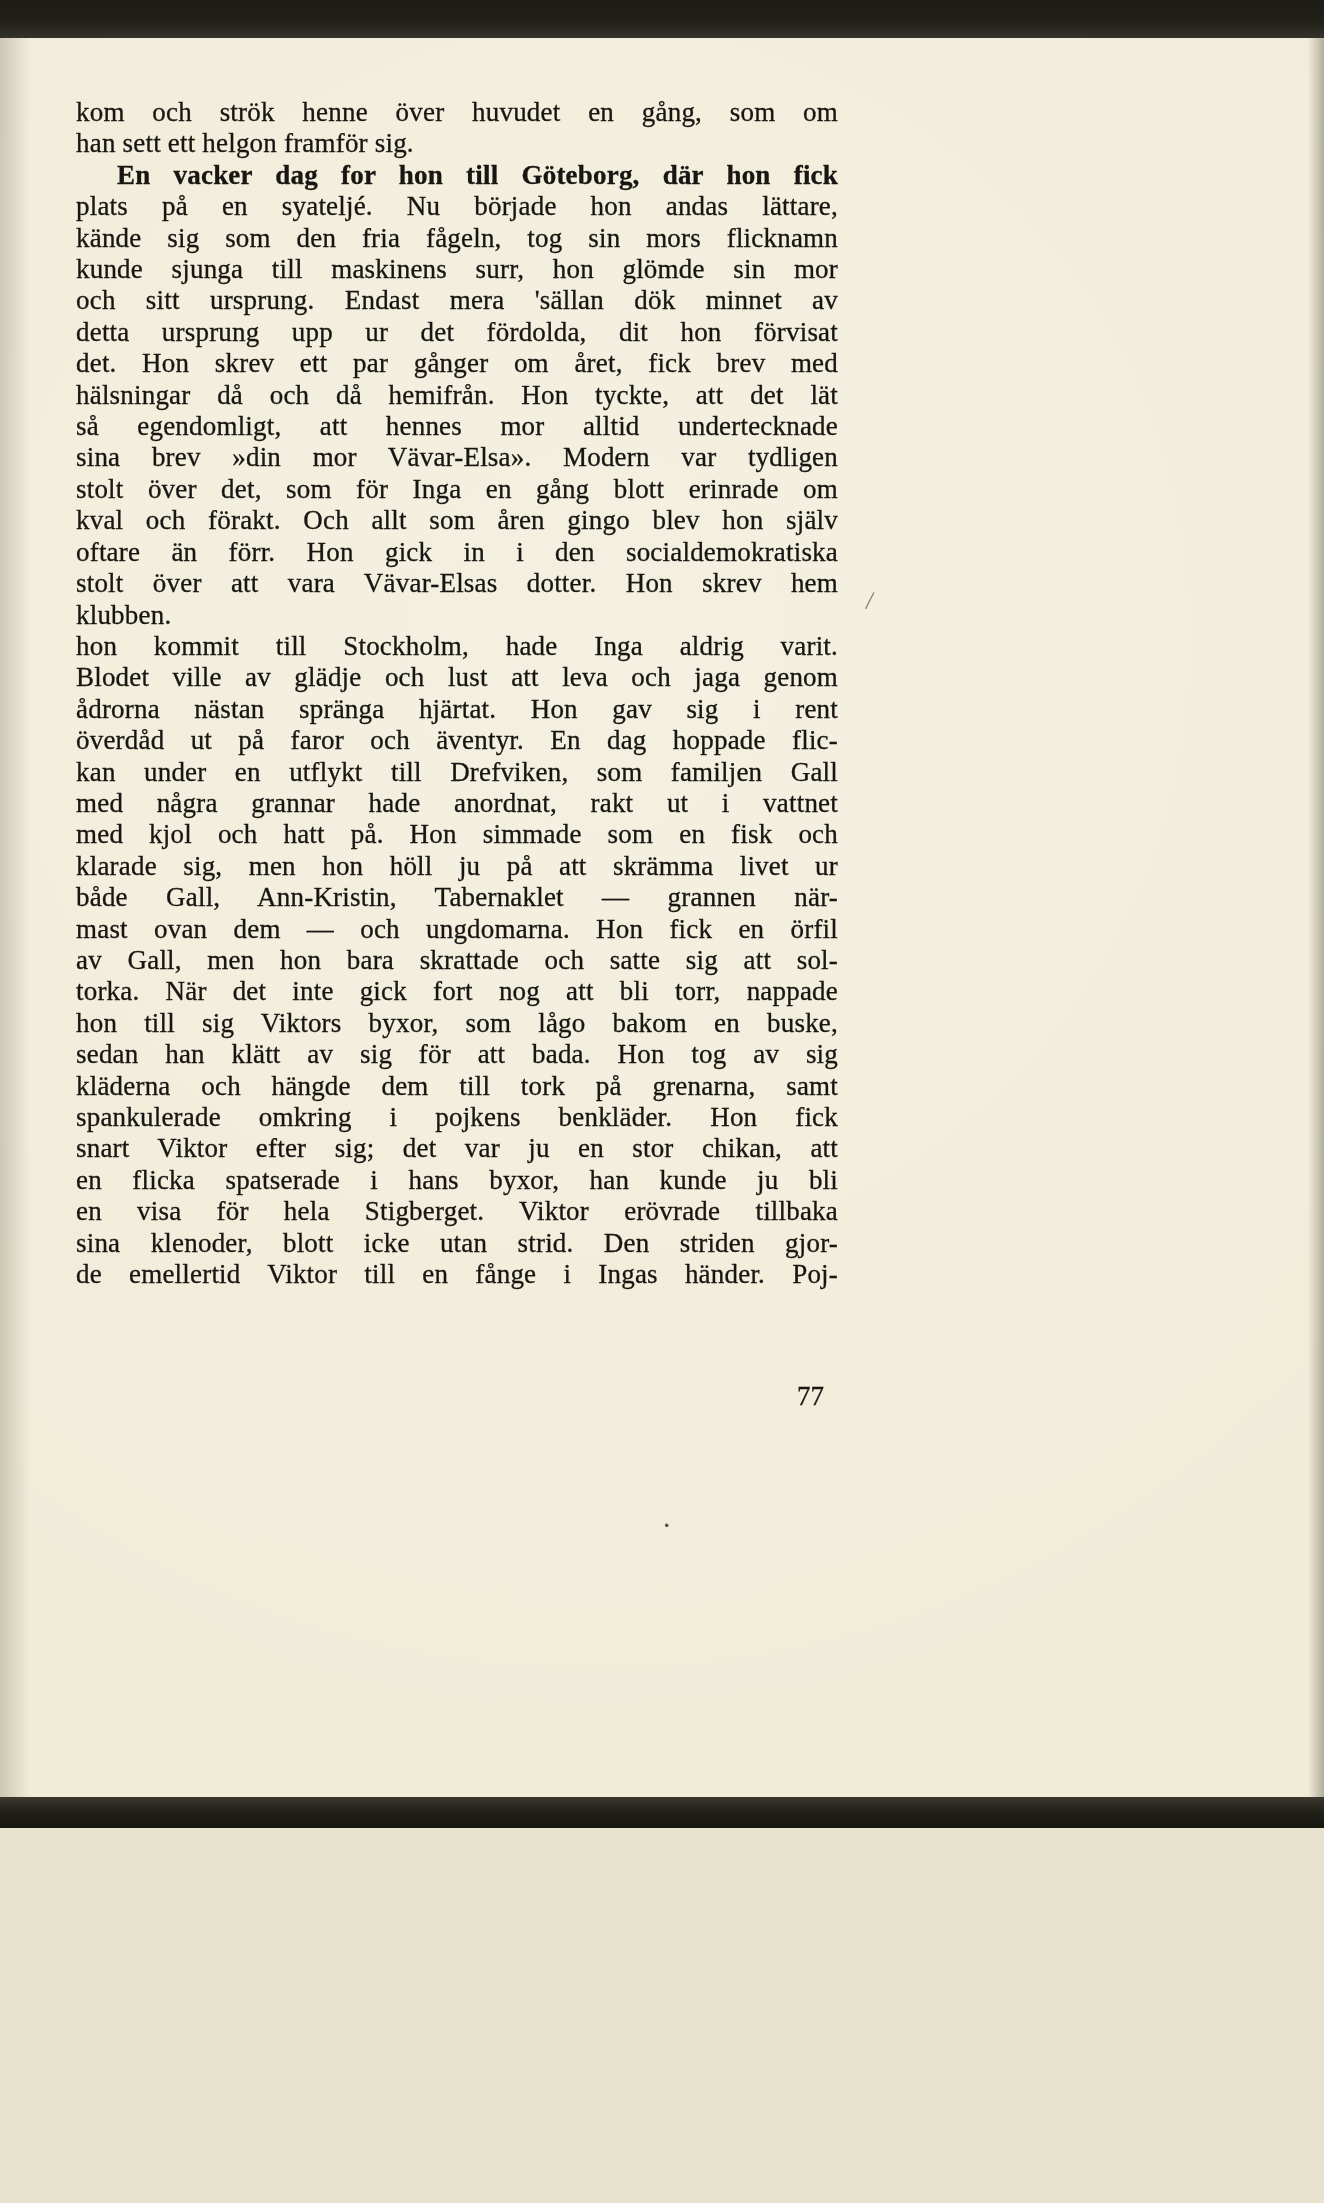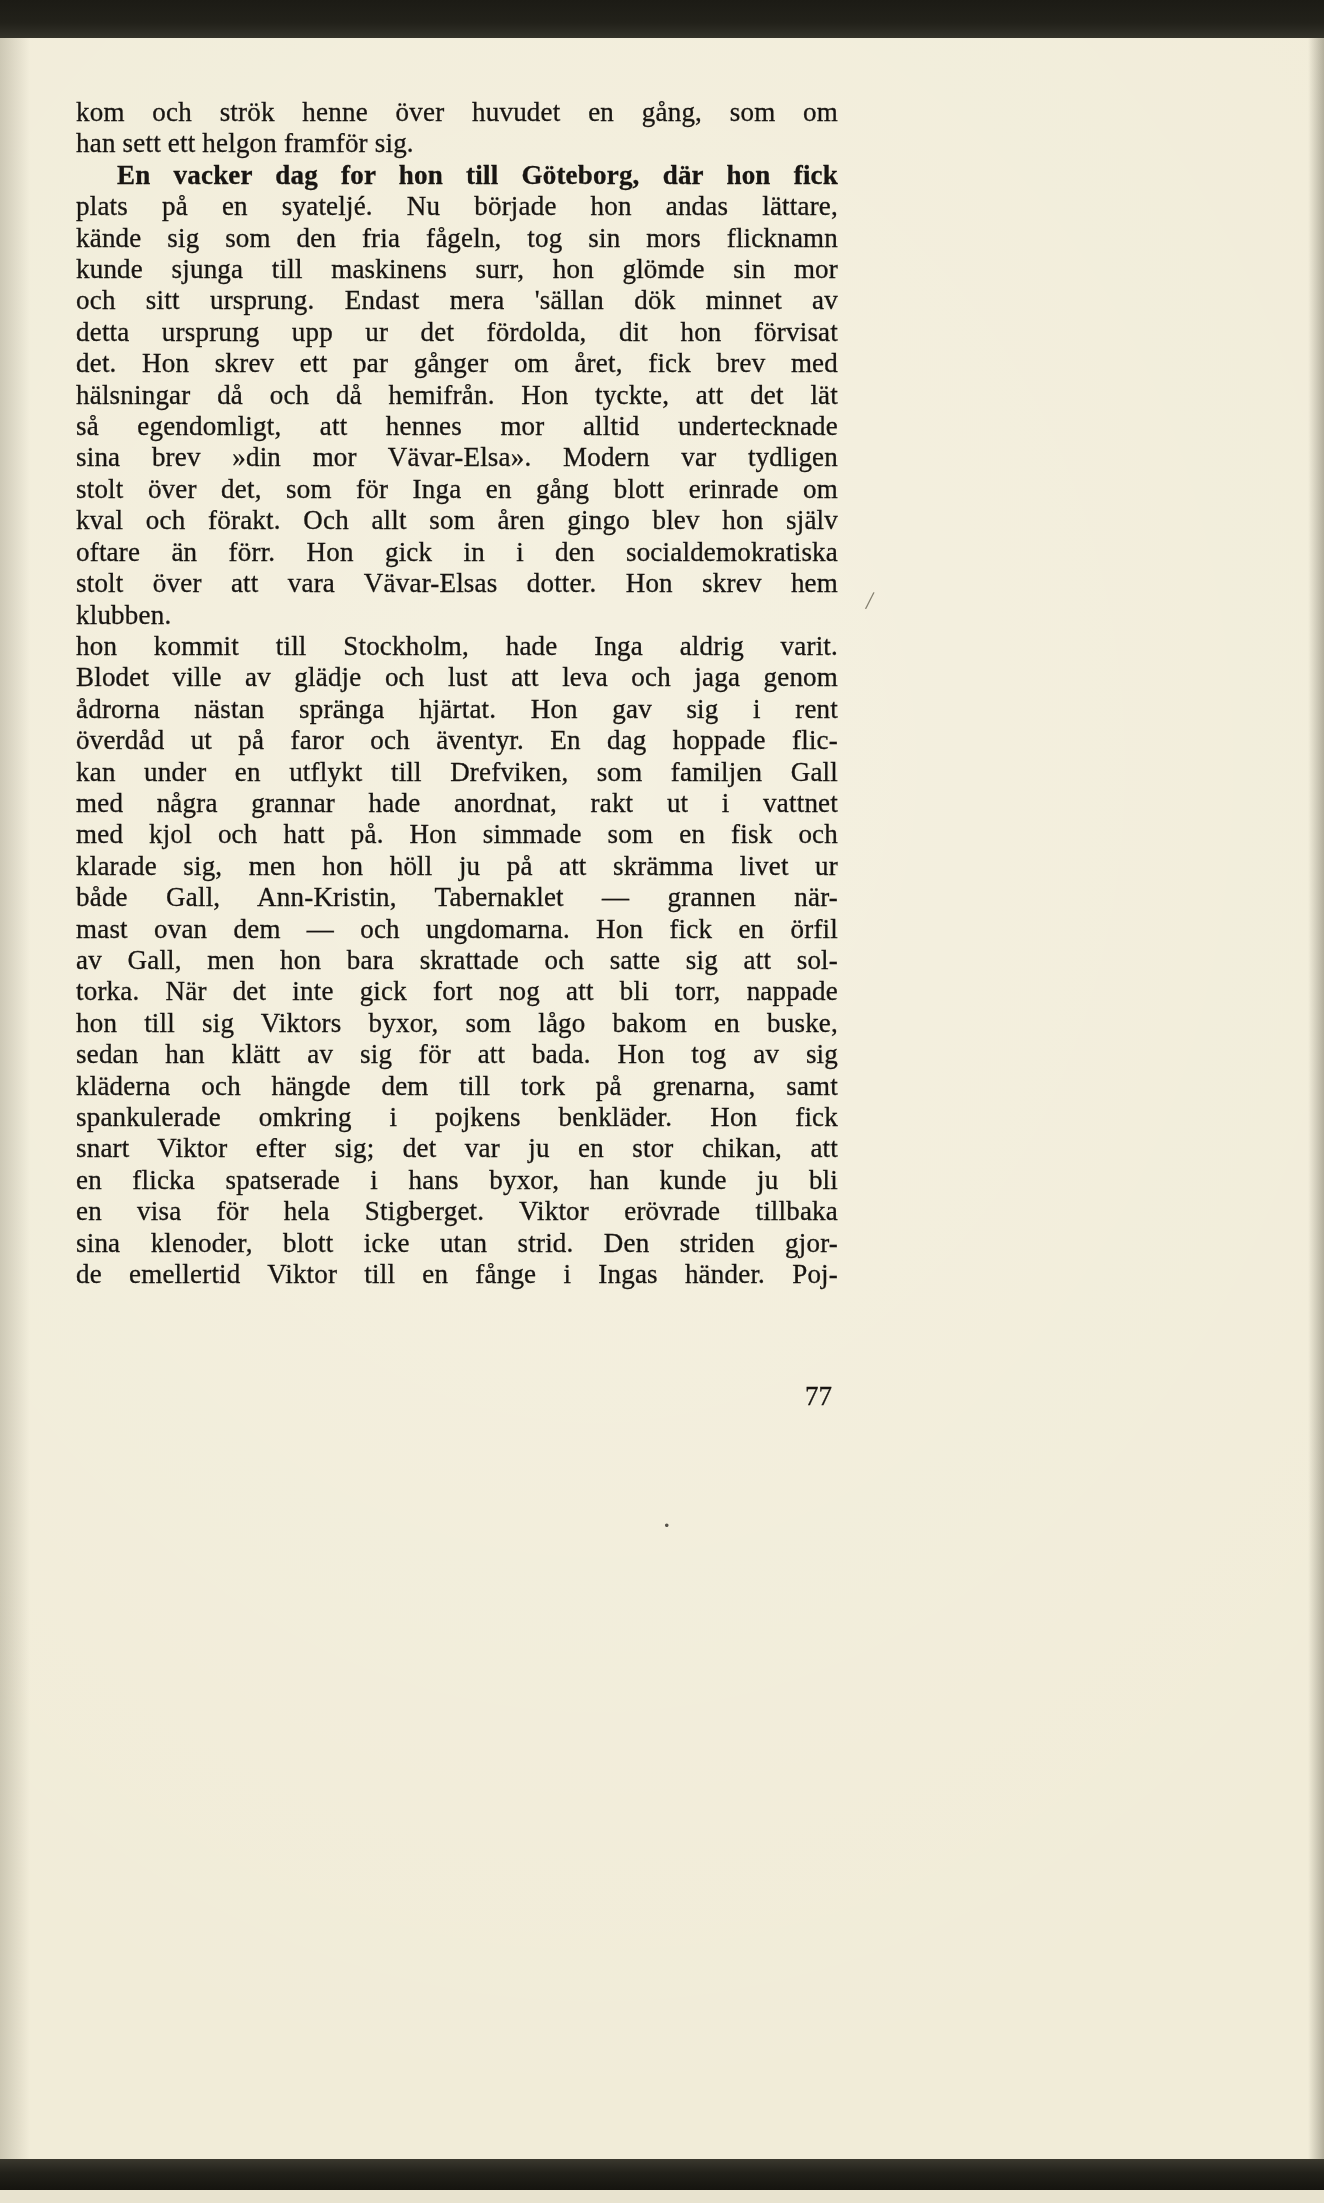--- a/index.html
+++ b/index.html
@@ -11,21 +11,21 @@
   html, body { margin: 0; padding: 0; }
   body {
     width: 1324px;
     height: 2203px;
     background: #e8e3cf;
     font-family: "Liberation Serif", "DejaVu Serif", serif;
   }
   #book-page {
     position: relative;
     width: 1324px;
-    height: 2190px;
+    height: 1828px;
     background:
       radial-gradient(ellipse 120% 90% at 45% 35%, rgba(255,255,252,0.25), rgba(0,0,0,0) 70%),
       var(--paper);
     overflow: hidden;
   }
   .band-top {
     position: absolute; top: 0; left: 0; right: 0;
     height: 38px;
     background: linear-gradient(to bottom, #1c1b15, var(--band) 60%, #34332a);
   }
@@ -62,21 +62,21 @@
   .line { white-space: normal; }
   .line.para-end {
     text-align-last: left;
   }
   .line.indent {
     text-indent: 41px;
     font-weight: bold;
   }
   .page-number {
     position: absolute;
-    left: 76px;
+    left: 68px;
     top: 1381px;
     width: 756px;
     text-align: right;
     color: var(--ink);
     font-size: 27px;
     -webkit-text-stroke: 0.3px currentColor;
   }
   .scan-slash {
     position: absolute;
     left: 866px;

